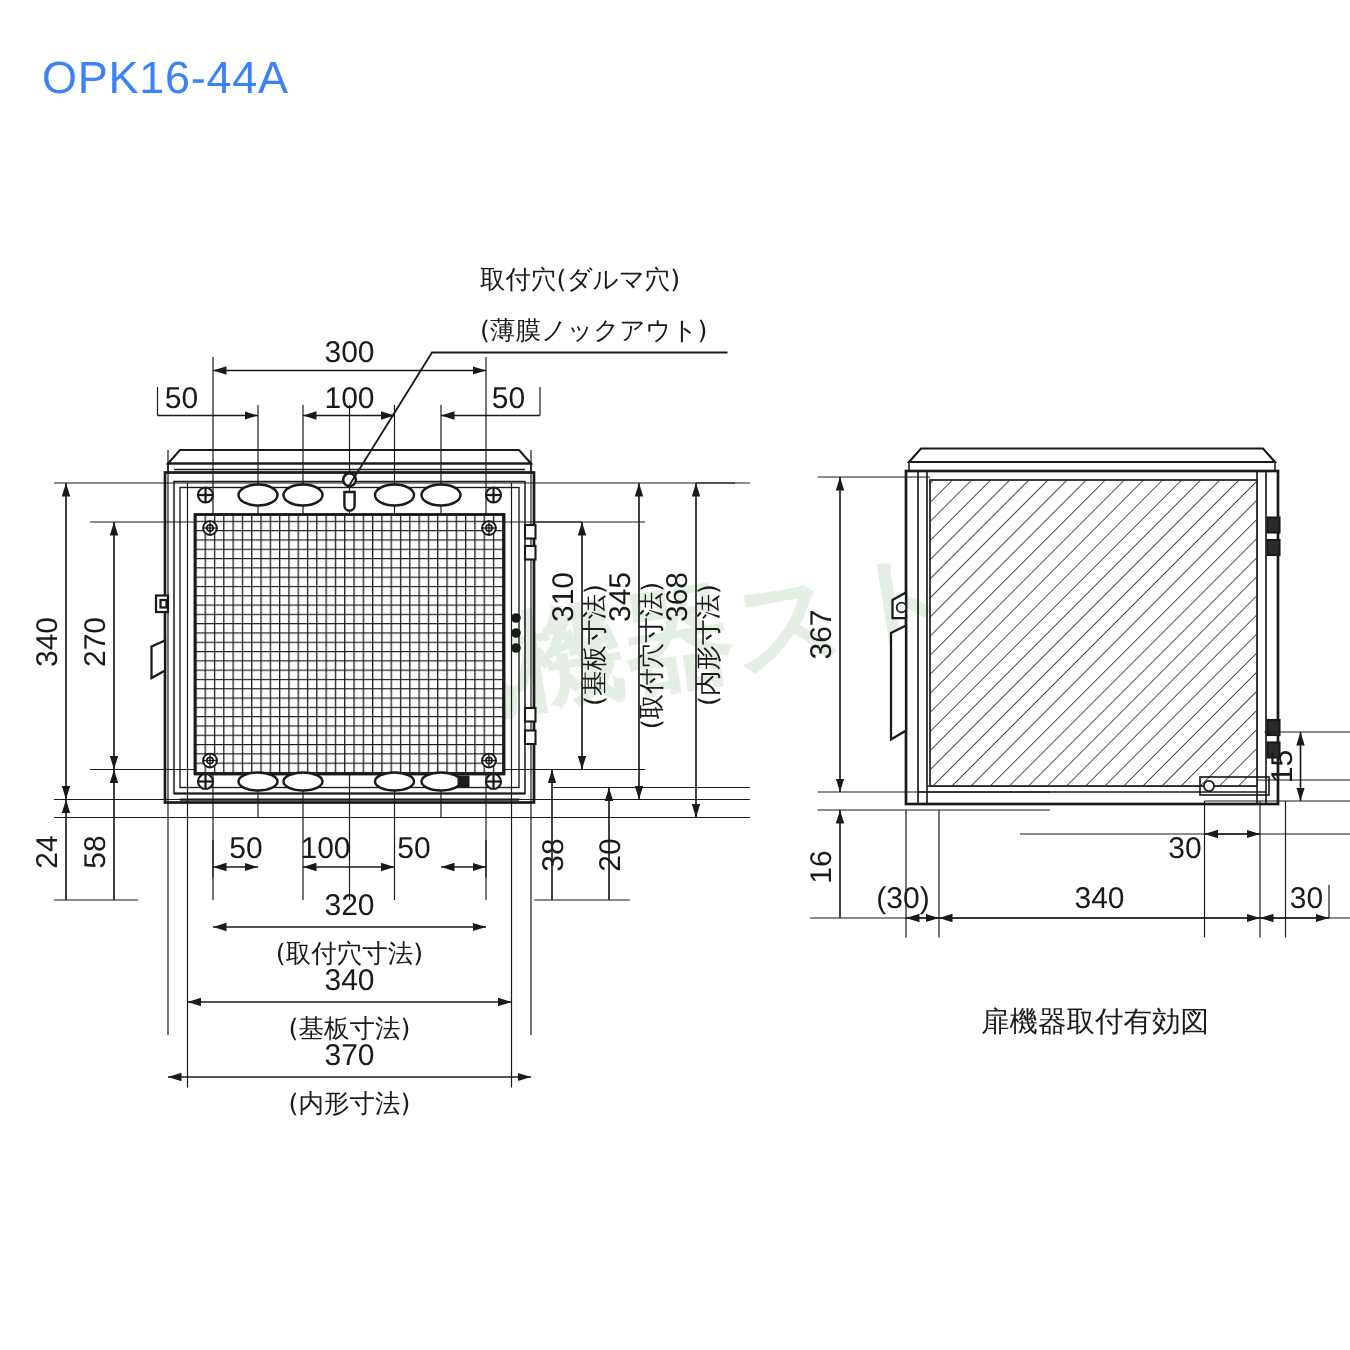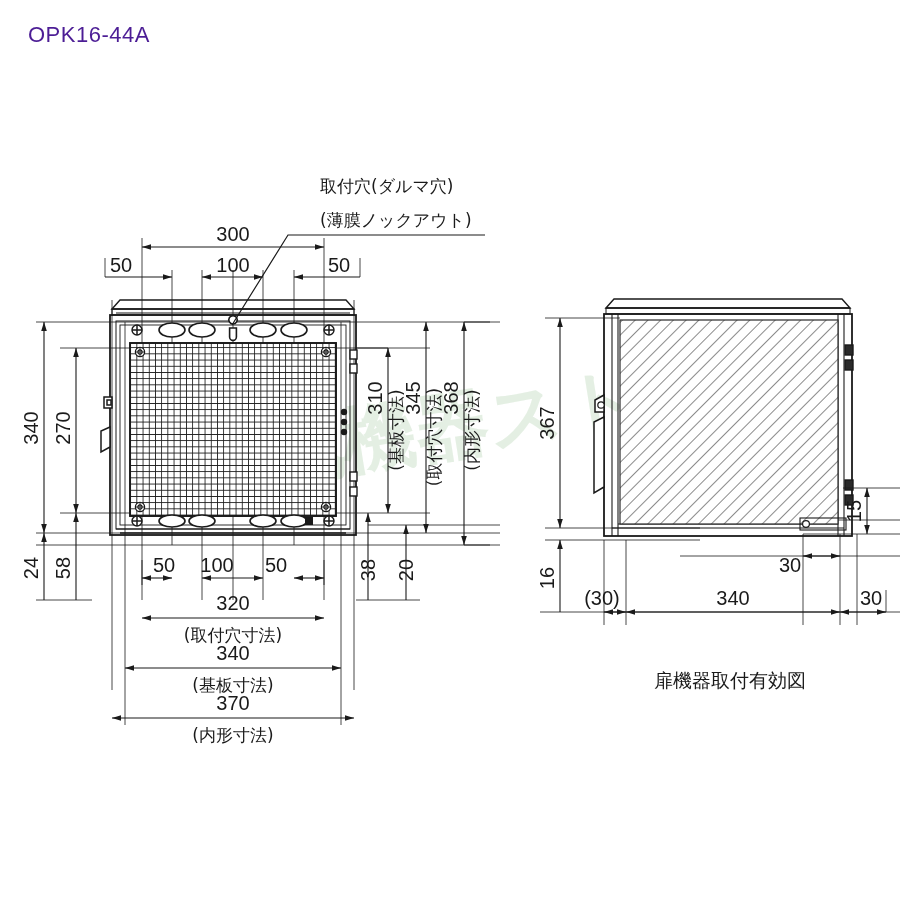--- a/index.html
+++ b/index.html
@@ -7,23 +7,23 @@
   body{
     width:900px;height:900px;
     font-family:"Liberation Sans","DejaVu Sans",sans-serif;
     color:#1a1a1a;
     overflow:hidden;
     position:relative;
   }
   #stage{position:relative;width:900px;height:900px;background:#fff;}
   #stage svg{display:block;}
   .model-title{
-    position:absolute;left:28px;top:22px;
-    font-size:22px;letter-spacing:.5px;
-    color:#4c1d95;
+    position:absolute;left:28px;top:36px;
+    font-size:30px;letter-spacing:.5px;
+    color:#3b82f6;
     font-family:"Liberation Sans","DejaVu Sans",sans-serif;
     white-space:nowrap;
   }
 </style>
 </head>
 <body>
 
 <div id="stage">
 
   <div class="model-title">OPK16-44A</div>

